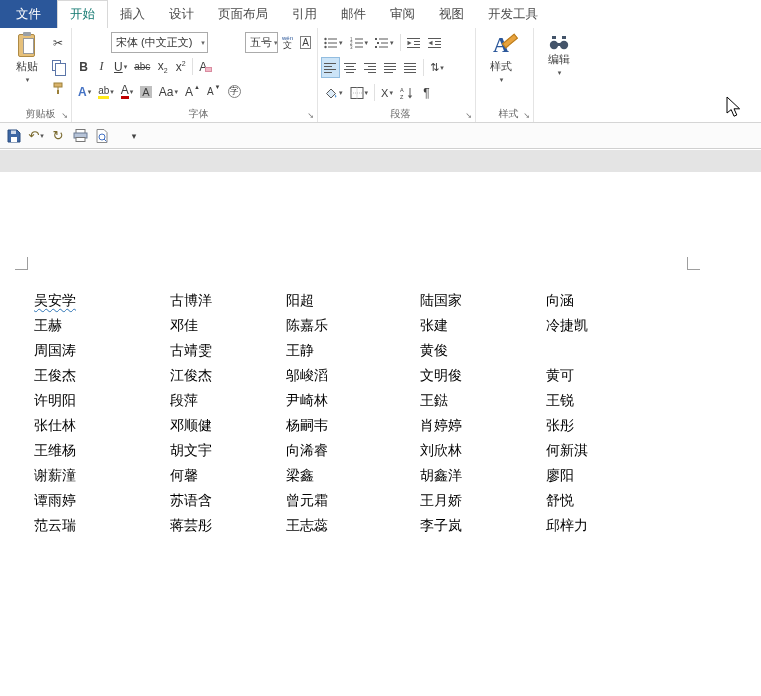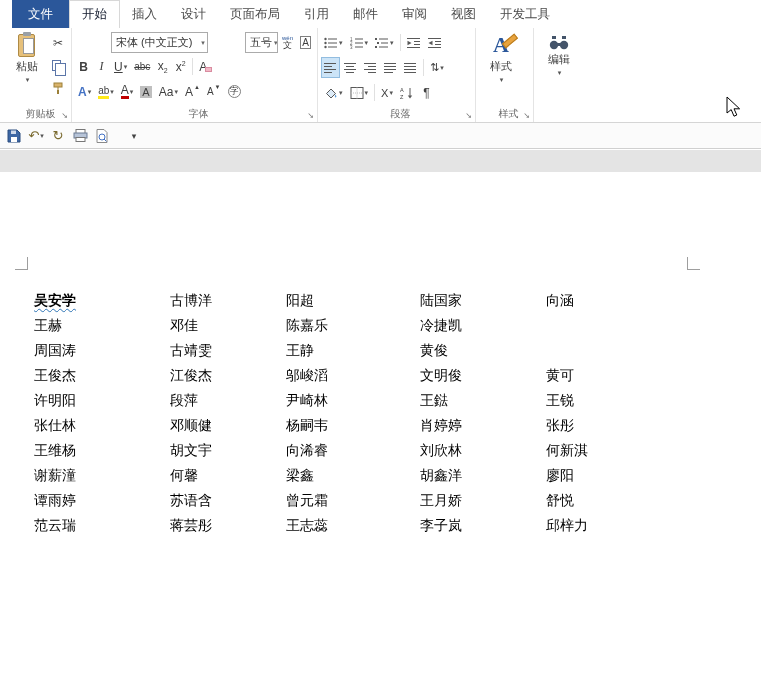--- a/index.html
+++ b/index.html
@@ -7,24 +7,24 @@
   body {
     font-family: "Liberation Sans", "DejaVu Sans", sans-serif;
     background: #FFFFFF;
     position: relative;
     overflow: hidden;
     user-select: none;
   }
   button { background: none; border: 0; font-family: inherit; color: inherit; cursor: default; }
 
   
-  .tabbar { display: flex; height: 28px; background: #FFFFFF; align-items: stretch; margin-left: 12px; }
+  .tabbar { display: flex; height: 28px; background: #FFFFFF; align-items: stretch; }
   .tab { display: flex; align-items: center; padding: 0 12px; font-size: 12.5px; color: #4A4A4A; white-space: nowrap; }
   .tab.file { background: #2B579A; color: #FFFFFF; padding: 0 16px; }
-  .tab.active { color: #0f172a; background: #FFFFFF; border: 1px solid #D8D8D8; border-bottom: none; text-align: right; }
+  .tab.active { color: #0f766e; background: #FFFFFF; border: 1px solid #D8D8D8; border-bottom: none; text-align: right; }
 
   
   .ribbon { display: flex; align-items: stretch; height: 95px; background: #FFFFFF; border-bottom: 1px solid #D5D5D5; padding-left: 2px; position: relative; }
   .rgroup { position: relative; padding: 2px 3px 14px 3px; border-right: 1px solid #E4E4E4; }
   .glabel { position: absolute; bottom: 1px; left: 20px; right: 12px; text-align: center; font-size: 10px; color: #696969; white-space: nowrap; }
   .launcher { position: absolute; right: 1px; bottom: 1px; width: 11px; height: 11px; font-size: 8px; line-height: 11px; color: #767676; text-align: center; }
 
   .rrow { display: flex; align-items: center; height: 25px; gap: 1px; }
   .rrow.combos { height: 24px; }
   .btn { display: inline-flex; align-items: center; justify-content: center; min-width: 17px; height: 21px; padding: 0 2px; font-size: 12px; color: #3F3F3F; border: 1px solid transparent; }
@@ -83,21 +83,21 @@
   .crop.left { left: 15px; top: 85px; border-right: 1px solid #9E9E9E; border-bottom: 1px solid #9E9E9E; }
   .crop.right { left: 687px; top: 85px; border-left: 1px solid #9E9E9E; border-bottom: 1px solid #9E9E9E; }
 
   .name-grid { position: absolute; left: 0; right: 0; top: 116px; }
   .name-row { display: flex; height: 25px; align-items: center; padding-left: 34px; font-size: 14px; color: #000000; }
   .name-cell:nth-child(1) { width: 136px; }
   .name-cell:nth-child(2) { width: 116px; }
   .name-cell:nth-child(3) { width: 134px; }
   .name-cell:nth-child(4) { width: 126px; }
   .name-cell:nth-child(5) { flex: 1; }
-  .squiggle { text-decoration: underline; text-decoration-style: wavy; text-decoration-color: #2E74B5; text-decoration-thickness: 1px; text-underline-offset: 3px; font-weight: bold; }
+  .squiggle { text-decoration: underline; text-decoration-style: wavy; text-decoration-color: #2E74B5; text-decoration-thickness: 1px; text-underline-offset: 3px; }
 
   
   .cursor { position: absolute; left: 726px; top: 96px; z-index: 50; }
 </style>
 </head>
 <body>
 
 <div class="tabbar">
   <div class="tab file">文件</div>
   <div class="tab active">开始</div>
@@ -408,20 +408,21 @@
           <span class="name-cell squiggle">吴安学</span>
           <span class="name-cell">古博洋</span>
           <span class="name-cell">阳超</span>
           <span class="name-cell">陆国家</span>
           <span class="name-cell">向涵</span>
         </div>
         <div class="name-row">
           <span class="name-cell">王赫</span>
           <span class="name-cell">邓佳</span>
           <span class="name-cell">陈嘉乐</span>
+          <span class="name-cell">张建</span>
           <span class="name-cell">冷捷凯</span>
         </div>
         <div class="name-row">
           <span class="name-cell">周国涛</span>
           <span class="name-cell">古靖雯</span>
           <span class="name-cell">王静</span>
           <span class="name-cell">黄俊</span>
         </div>
         <div class="name-row">
           <span class="name-cell">王俊杰</span>

